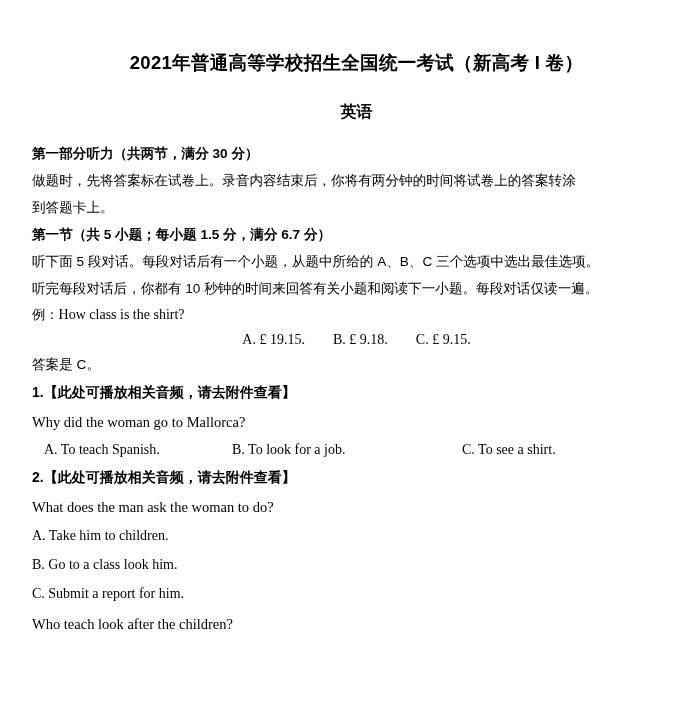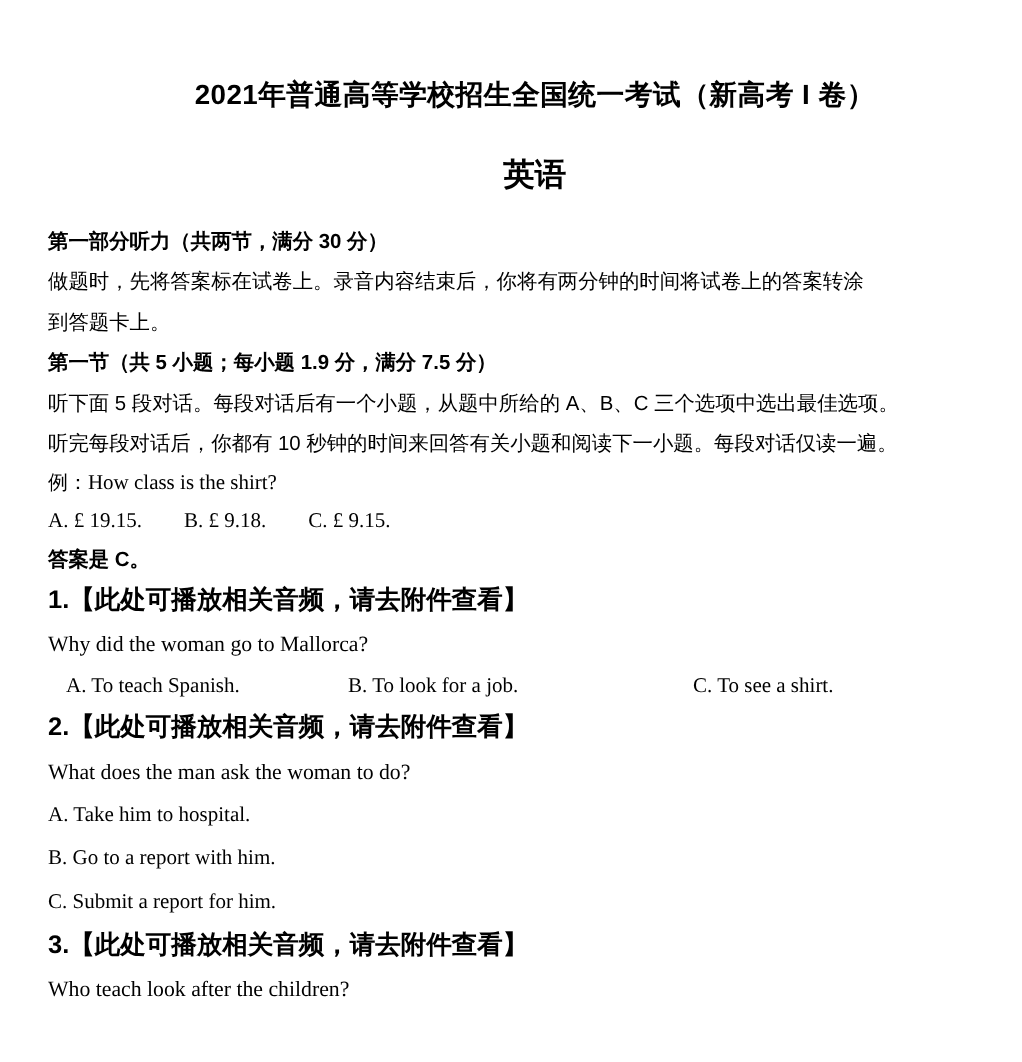--- a/index.html
+++ b/index.html
@@ -28,21 +28,21 @@
     font-weight: bold;
     font-size: 18.5px;
     letter-spacing: 0.3px;
     margin: 0;
     padding-top: 46px;
   }
   .subject {
     text-align: center;
     font-family: "Liberation Sans", sans-serif;
     font-weight: bold;
-    font-size: 21px;
+    font-size: 16px;
     margin: 0;
     padding-top: 27px;
   }
   .block {
     padding-top: 17px;
   }
   p {
     margin: 0;
   }
   .cn {
@@ -64,24 +64,25 @@
   }
   .example-label {
     font-family: "Liberation Sans", sans-serif;
     font-size: 13.3px;
   }
   .choices-inline {
     font-family: "Liberation Serif", serif;
     font-size: 14px;
     line-height: 25px;
     white-space: pre;
+    text-align: center;
   }
   .q-head {
     font-family: "Liberation Sans", sans-serif;
-    font-size: 17px;
+    font-size: 14px;
     line-height: 28px;
     font-weight: bold;
   }
   .q-head .bracket {
     font-weight: bold;
   }
   .q-stem {
     font-family: "Liberation Serif", serif;
     font-size: 14.5px;
     line-height: 28px;
@@ -99,39 +100,39 @@
     top: 0;
   }
   .opt-a { left: 12px; }
   .opt-b { left: 200px; }
   .opt-c { left: 430px; }
   .opt-stack {
     font-family: "Liberation Serif", serif;
     font-size: 14px;
     line-height: 29px;
   }
-  .tight { line-height: 26px; font-weight: bold; }
+  .tight { line-height: 26px; }
 </style>
 </head>
 <body>
 
 <div class="page">
 
   <h1 class="title">2021年普通高等学校招生全国统一考试（新高考 I 卷）</h1>
 
   <h2 class="subject">英语</h2>
 
   <div class="block">
     <p class="cn">第一部分听力（共两节，满分 30 分）</p>
     <p class="cn-normal">做题时，先将答案标在试卷上。录音内容结束后，你将有两分钟的时间将试卷上的答案转涂</p>
     <p class="cn-normal">到答题卡上。</p>
   </div>
 
   <div>
-    <p class="cn">第一节（共 5 小题；每小题 1.9 分，满分 7.5 分）</p>
+    <p class="cn">第一节（共 5 小题；每小题 1.5 分，满分 6.7 分）</p>
     <p class="cn-normal">听下面 5 段对话。每段对话后有一个小题，从题中所给的 A、B、C 三个选项中选出最佳选项。</p>
     <p class="cn-normal">听完每段对话后，你都有 10 秒钟的时间来回答有关小题和阅读下一小题。每段对话仅读一遍。</p>
   </div>
 
   <div>
     <p class="example-line"><span class="example-label">例：</span><span>How class is the shirt?</span></p>
     <p class="choices-inline">A. £ 19.15.        B. £ 9.18.        C. £ 9.15.</p>
     <p class="cn-normal tight">答案是 C。</p>
   </div>
 
@@ -142,24 +143,23 @@
       <span class="o opt-a">A. To teach Spanish.</span>
       <span class="o opt-b">B. To look for a job.</span>
       <span class="o opt-c">C. To see a shirt.</span>
     </div>
   </div>
 
   <div>
     <p class="q-head"><span>2.</span><span class="bracket">【此处可播放相关音频，请去附件查看】</span></p>
     <p class="q-stem">What does the man ask the woman to do?</p>
     <div class="opt-stack">
-      <p>A. Take him to hospital.</p>
-      <p>B. Go to a report with him.</p>
+      <p>A. Take him to children.</p>
+      <p>B. Go to a class look him.</p>
       <p>C. Submit a report for him.</p>
     </div>
   </div>
 
   <div>
-    <p class="q-head"><span>3.</span><span class="bracket">【此处可播放相关音频，请去附件查看】</span></p>
     <p class="q-stem">Who teach look after the children?</p>
   </div>
 
 </div>
 
 </body></html>

